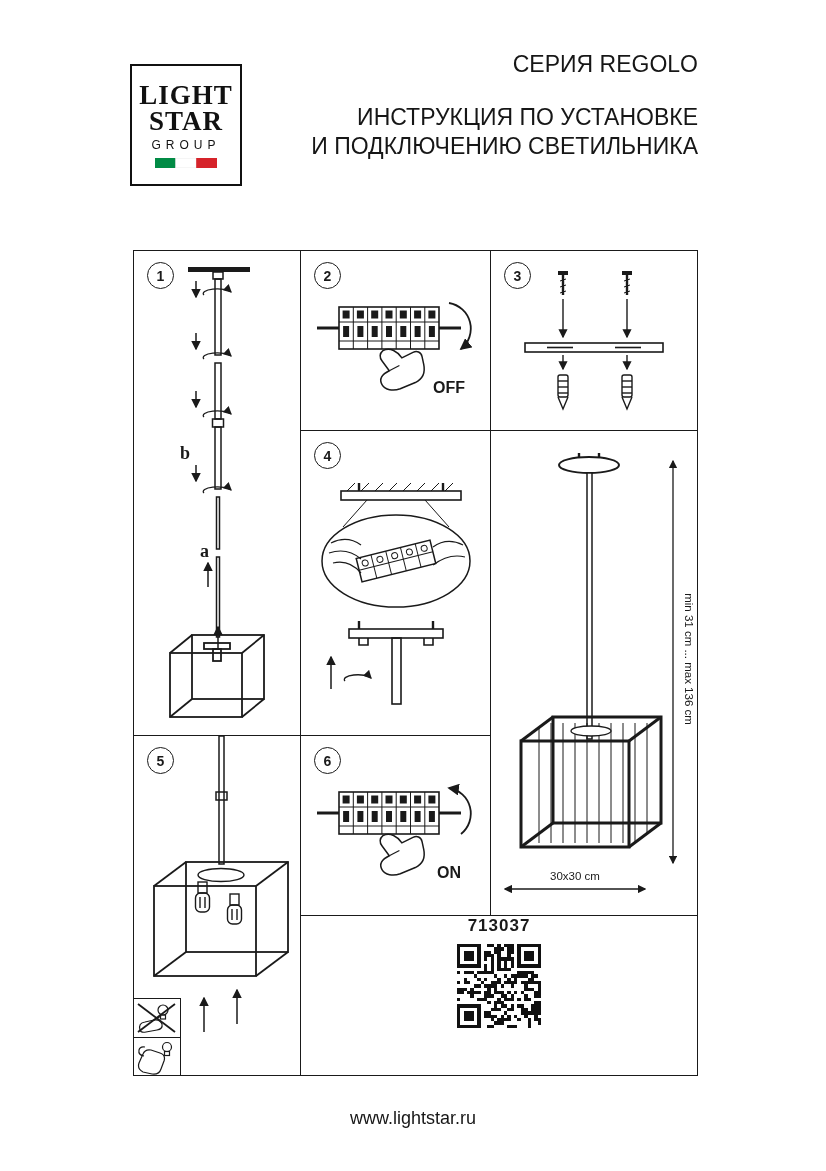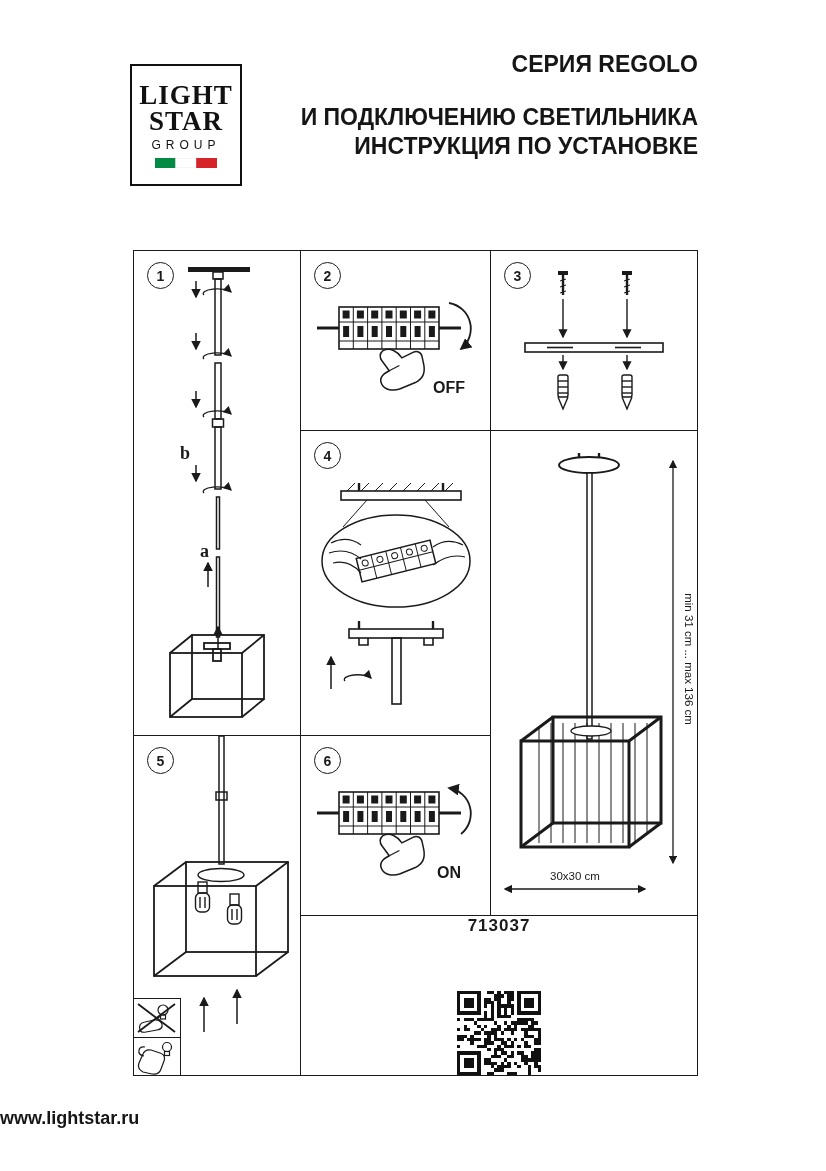--- a/index.html
+++ b/index.html
@@ -10,35 +10,35 @@
   
   .logo-box { position:absolute; left:130px; top:64px; width:112px; height:122px;
               border:2.5px solid #111; display:flex; flex-direction:column;
               align-items:center; justify-content:center; background:#fff; }
   .logo-word { font-family:"Liberation Serif", serif; font-weight:bold; font-size:27px;
                line-height:26px; letter-spacing:1px; color:#111; }
   .logo-group { font-size:12px; letter-spacing:5px; margin-top:4px; color:#111;text-align:center; }
   .flag { margin-top:6px; display:block; }
 
   .header-text { position:absolute; top:50px; right:128px; text-align:right;
-                 font-weight:bold; color:#161616; }
+                 font-weight:normal; color:#161616; }
   .header-text .hline { font-size:23px; line-height:29px; }
   .header-text .instruction { margin-top:24px; }
 
   
   .panel { position:absolute; border:1.6px solid #1a1a1a; background:#fff; overflow:hidden; }
   .p1 { left:133px; top:250px; width:168px; height:486px; }
   .p2 { left:300px; top:250px; width:191px; height:181px; }
   .p3 { left:490px; top:250px; width:208px; height:181px; }
   .p4 { left:300px; top:430px; width:191px; height:306px; }
   .plamp { left:490px; top:430px; width:208px; height:486px; }
   .p5 { left:133px; top:735px; width:168px; height:341px; }
   .p6 { left:300px; top:735px; width:191px; height:181px; }
   .pqr { left:300px; top:915px; width:398px; height:161px;
-         display:flex; flex-direction:column; align-items:center; justify-content:space-between; gap:8px; }
+         display:flex; flex-direction:column; align-items:center; justify-content:flex-start; gap:8px; }
 
   .step-num { position:absolute; top:11px; left:13px; width:27px; height:27px;
               border:1.6px solid #1a1a1a; border-radius:50%; background:#fff;
               display:flex; align-items:center; justify-content:center;
               font-size:14px; font-weight:bold; z-index:2; }
 
   .panel svg.fig { display:block; position:absolute; left:0; top:0; }
 
   svg text { font-family:"Liberation Sans", sans-serif; fill:#1a1a1a; }
   .lbl  { font-family:"Liberation Serif", serif; font-weight:bold; font-size:18px; }
@@ -46,22 +46,22 @@
   .dim  { font-size:11.5px; }
 
   .warn-box { position:absolute; left:-1.6px; width:49px; height:40px;
               border:1.6px solid #1a1a1a; background:#fff;
               display:flex; align-items:center; justify-content:center; }
   .warn-a { bottom:36.8px; }
   .warn-b { bottom:-1.6px; }
 
   .qr-article { font-weight:bold; font-size:17px; letter-spacing:1px; }
 
-  .footer { position:absolute; left:0; top:1108px; width:100%; 
-            font-weight:bold; font-size:18px; color:#161616; }
+  .footer { position:absolute; left:0; top:1108px; width:100%; text-align:center;
+            font-weight:normal; font-size:18px; color:#161616; }
 </style>
 </head>
 <body>
 
 <svg width="0" height="0" style="position:absolute">
   <defs>
     <marker id="arr" viewBox="0 0 10 10" refX="8.5" refY="5" markerWidth="6.5" markerHeight="6.5" orient="auto-start-reverse">
       <path d="M 0 0 L 10 5 L 0 10 z" fill="#1a1a1a"></path>
     </marker>
     <g id="breaker">
@@ -111,22 +111,22 @@
     <svg class="flag" width="62" height="10" viewBox="0 0 62 10">
       <rect x="0" y="0" width="20.6" height="10" fill="#018b45"></rect>
       <rect x="20.6" y="0" width="20.6" height="10" stroke="#d8d8d8" stroke-width="0.5" fill="#ffffff"></rect>
       <rect x="41.2" y="0" width="20.8" height="10" fill="#d6232a"></rect>
     </svg>
   </div>
 
   <div class="header-text">
     <div class="hline">СЕРИЯ REGOLO</div>
     <div class="instruction">
+      <div class="hline">ИНСТРУКЦИЯ ПО УСТАНОВКЕ</div>
       <div class="hline">И ПОДКЛЮЧЕНИЮ СВЕТИЛЬНИКА</div>
-      <div class="hline">ИНСТРУКЦИЯ ПО УСТАНОВКЕ</div>
     </div>
   </div>
 
   <div class="panel p1">
     <div class="step-num">1</div>
     <svg class="fig" width="165" height="483">
       <rect x="54" y="16" width="62" height="5" fill="#1a1a1a"></rect>
       <g stroke="#1a1a1a" fill="none" stroke-width="1.5">
         <rect x="79" y="21" width="10" height="7"></rect>
         <rect x="81" y="28" width="6" height="76"></rect>

